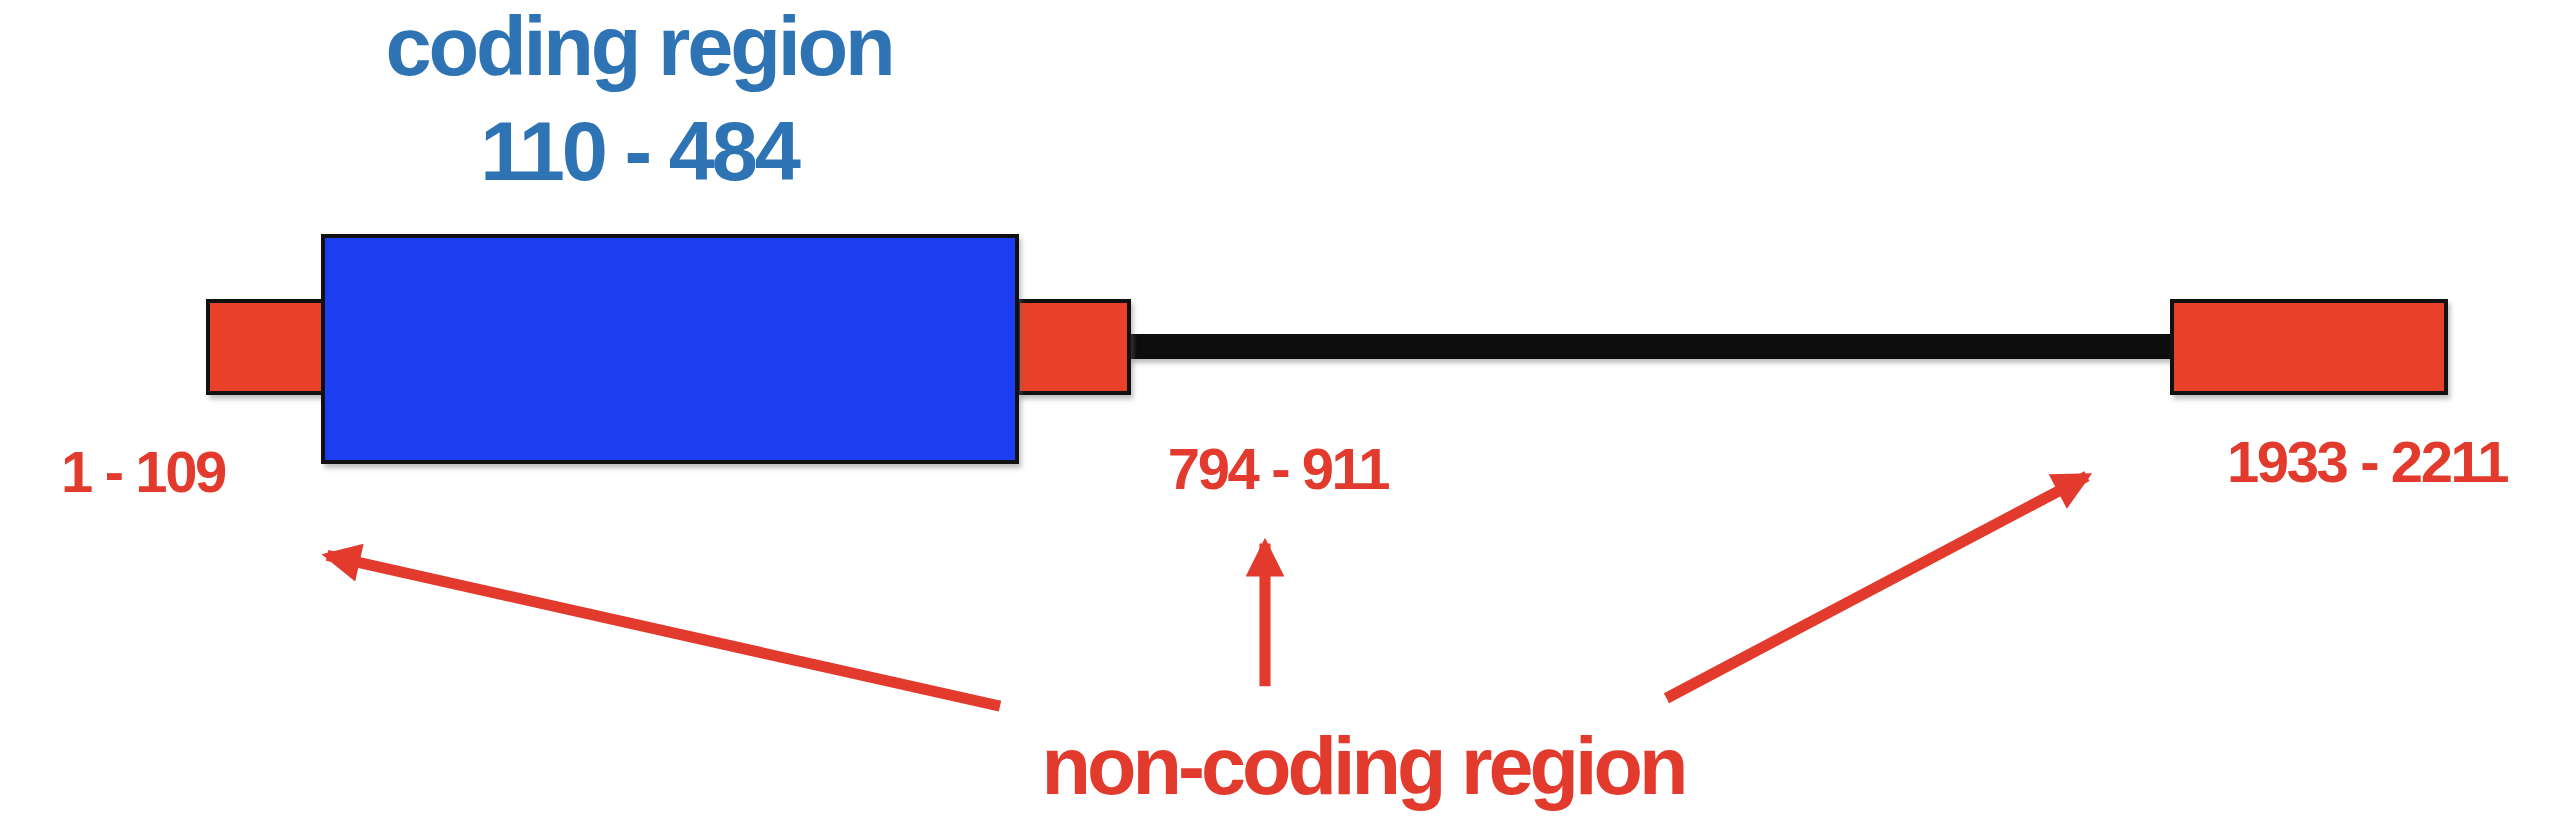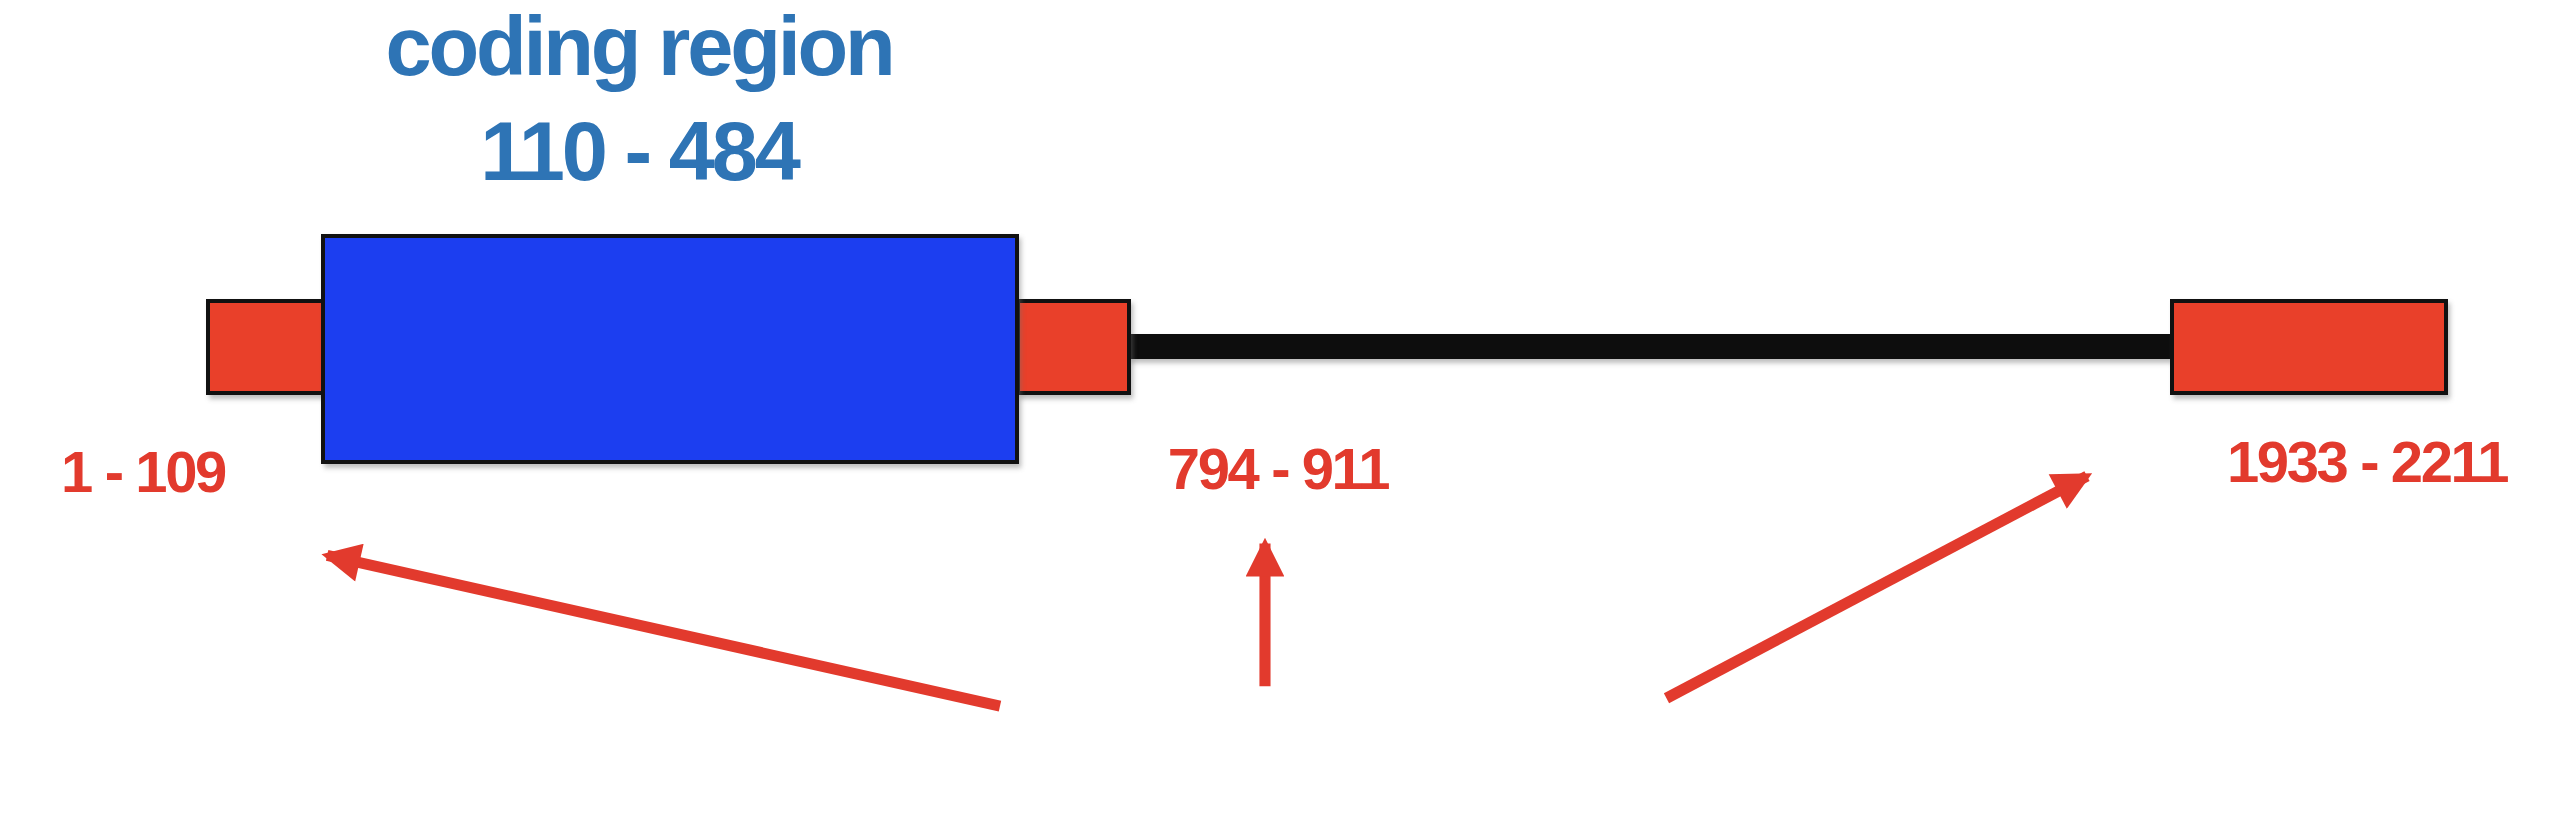--- a/index.html
+++ b/index.html
@@ -86,20 +86,21 @@
   <div class="connector"></div>
   <div class="box red-box seg1"></div>
   <div class="box red-box seg2"></div>
   <div class="box red-box seg3"></div>
   <div class="box blue-box"></div>
 
   <div class="lbl red-lbl lbl-seg1">1 - 109</div>
   <div class="lbl red-lbl lbl-seg2">794 - 911</div>
   <div class="lbl red-lbl lbl-seg3">1933 - 2211</div>
 
+  <div class="lbl red-lbl lbl-noncoding">non-coding region</div>
 
   <svg class="arrows" viewBox="0 0 3246 1036">
     <defs>
       <marker id="arrowhead" viewBox="0 0 10 10" refX="8.5" refY="5" markerWidth="4" markerHeight="3.5" orient="auto-start-reverse">
         <path class="arrowhead-path" d="M 0 0 L 10 5 L 0 10 z"></path>
       </marker>
     </defs>
     <line class="arrow" x1="1260" y1="890" x2="412" y2="700" marker-end="url(#arrowhead)"></line>
     <line class="arrow" x1="1594" y1="865" x2="1594" y2="685" marker-end="url(#arrowhead)"></line>
     <line class="arrow" x1="2100" y1="880" x2="2630" y2="600" marker-end="url(#arrowhead)"></line>

